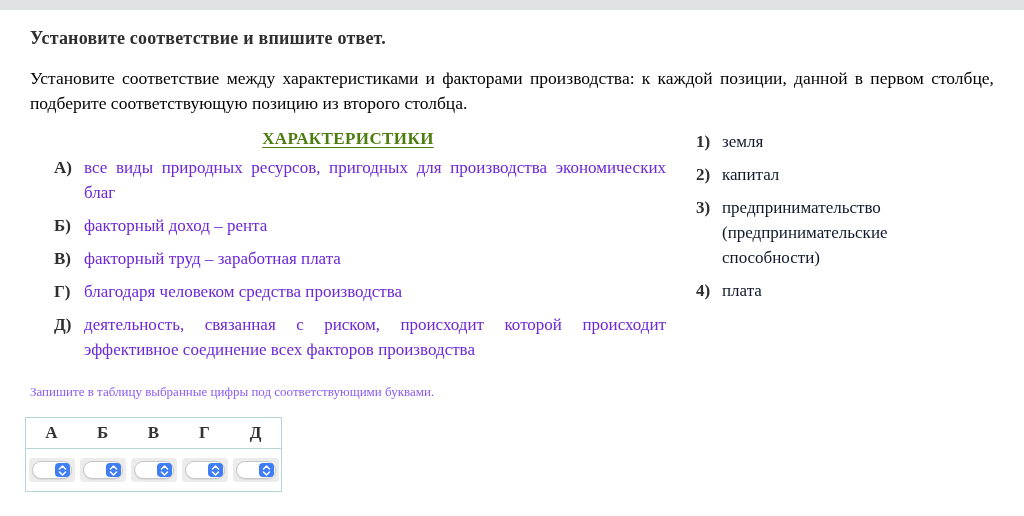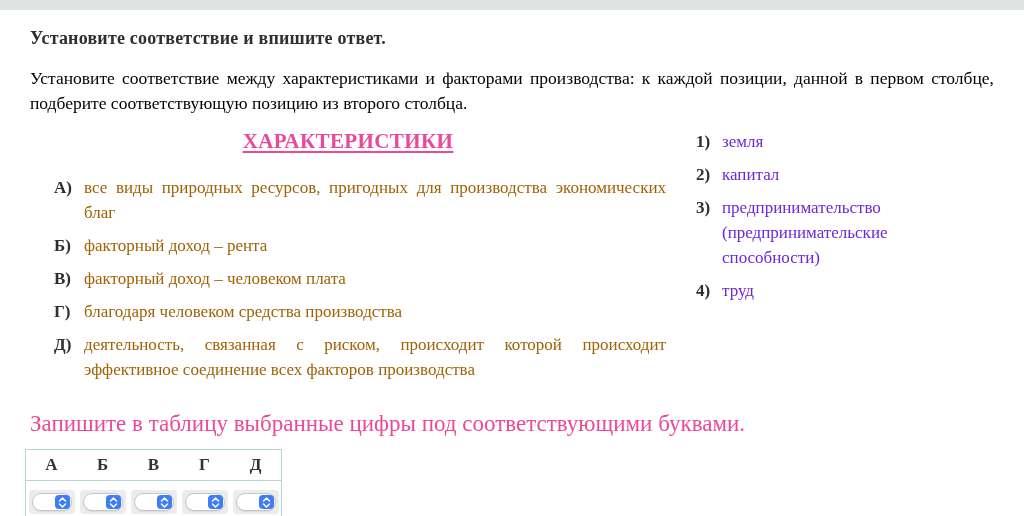--- a/index.html
+++ b/index.html
@@ -44,72 +44,72 @@
     flex: none;
   }
   .col-right {
     flex: none;
     width: 312px;
     margin-left: 10px;
     padding-left: 20px;
     box-sizing: border-box;
   }
   .col-title {
-    font-size: 21px;
-    font-weight: bold;
-    color: #ec4899;
+    font-size: 17px;
+    font-weight: bold;
+    color: #4d7c0f;
     text-align: center;
     text-decoration: underline;
     text-underline-offset: 3px;
     letter-spacing: 0.4px;
-    margin-bottom: 21px;
+    margin-bottom: 6px;
   }
   .col-right .col-title {
     text-align: left;
     padding-left: 5px;
   }
   .match-item {
     display: flex;
     margin: 0 0 8px 24px;
     font-size: 17px;
     line-height: 25px;
   }
   .match-item .item-label {
     flex: none;
     width: 30px;
     font-weight: bold;
     color: #2f2f2f;
   }
   .match-item .item-text {
     flex: 1;
     text-align: justify;
-    color: #a16207;
+    color: #6d28d9;
   }
   .factor-item {
     display: flex;
     margin: 0 0 8px 0;
     font-size: 17px;
     line-height: 25px;
   }
   .factor-item .item-label {
     flex: none;
     width: 26px;
     font-weight: bold;
     color: #2f2f2f;
   }
   .factor-item .item-text {
     flex: none;
     width: 212px;
-    color: #6d28d9;
+    color: #0f172a;
   }
   .answer-instruction {
-    margin: 21px 0 0 0;
-    font-size: 23px;
+    margin: 9px 0 0 0;
+    font-size: 13px;
     line-height: 25px;
-    color: #ec4899;
+    color: #8b5cf6;
   }
   .answer-table {
     display: inline-block;
     margin: 13px 0 0 -5px;
     border: 1px solid #b5d6d6;
     background: #ffffff;
   }
   .answer-table .row {
     display: grid;
     grid-template-columns: repeat(5, 51px);
@@ -194,21 +194,21 @@
       <div class="match-item">
         <div class="item-label">А)</div>
         <div class="item-text">все виды природных ресурсов, пригодных для производства экономических благ</div>
       </div>
       <div class="match-item">
         <div class="item-label">Б)</div>
         <div class="item-text">факторный доход –  рента</div>
       </div>
       <div class="match-item">
         <div class="item-label">В)</div>
-        <div class="item-text">факторный доход –  человеком плата</div>
+        <div class="item-text">факторный труд –  заработная плата</div>
       </div>
       <div class="match-item">
         <div class="item-label">Г)</div>
         <div class="item-text">благодаря человеком средства производства</div>
       </div>
       <div class="match-item">
         <div class="item-label">Д)</div>
         <div class="item-text">деятельность, связанная с риском, происходит которой происходит эффективное соединение всех факторов производства</div>
       </div>
     </div>
@@ -222,21 +222,21 @@
       <div class="factor-item">
         <div class="item-label">2)</div>
         <div class="item-text">капитал</div>
       </div>
       <div class="factor-item">
         <div class="item-label">3)</div>
         <div class="item-text">предпринимательство (предпринимательские способности)</div>
       </div>
       <div class="factor-item">
         <div class="item-label">4)</div>
-        <div class="item-text">труд</div>
+        <div class="item-text">плата</div>
       </div>
     </div>
 
   </div>
 
   <p class="answer-instruction">Запишите в таблицу выбранные цифры под соответствующими буквами.</p>
 
   <div class="answer-table">
     <div class="row header">
       <div class="letter-cell">А</div>

